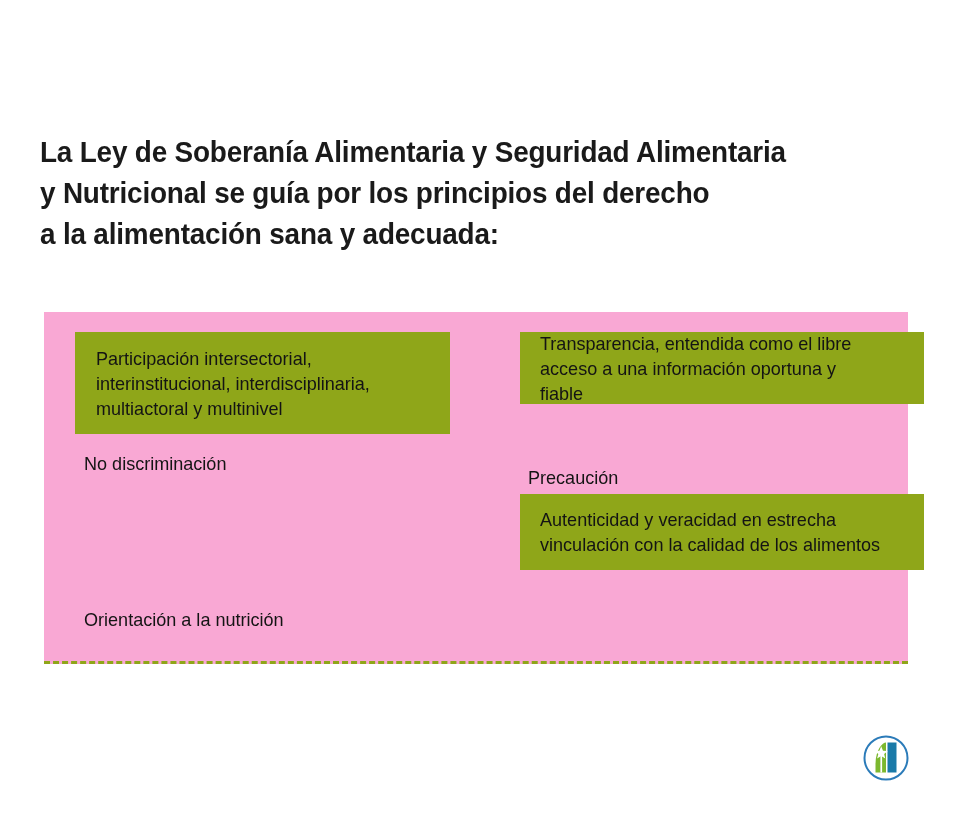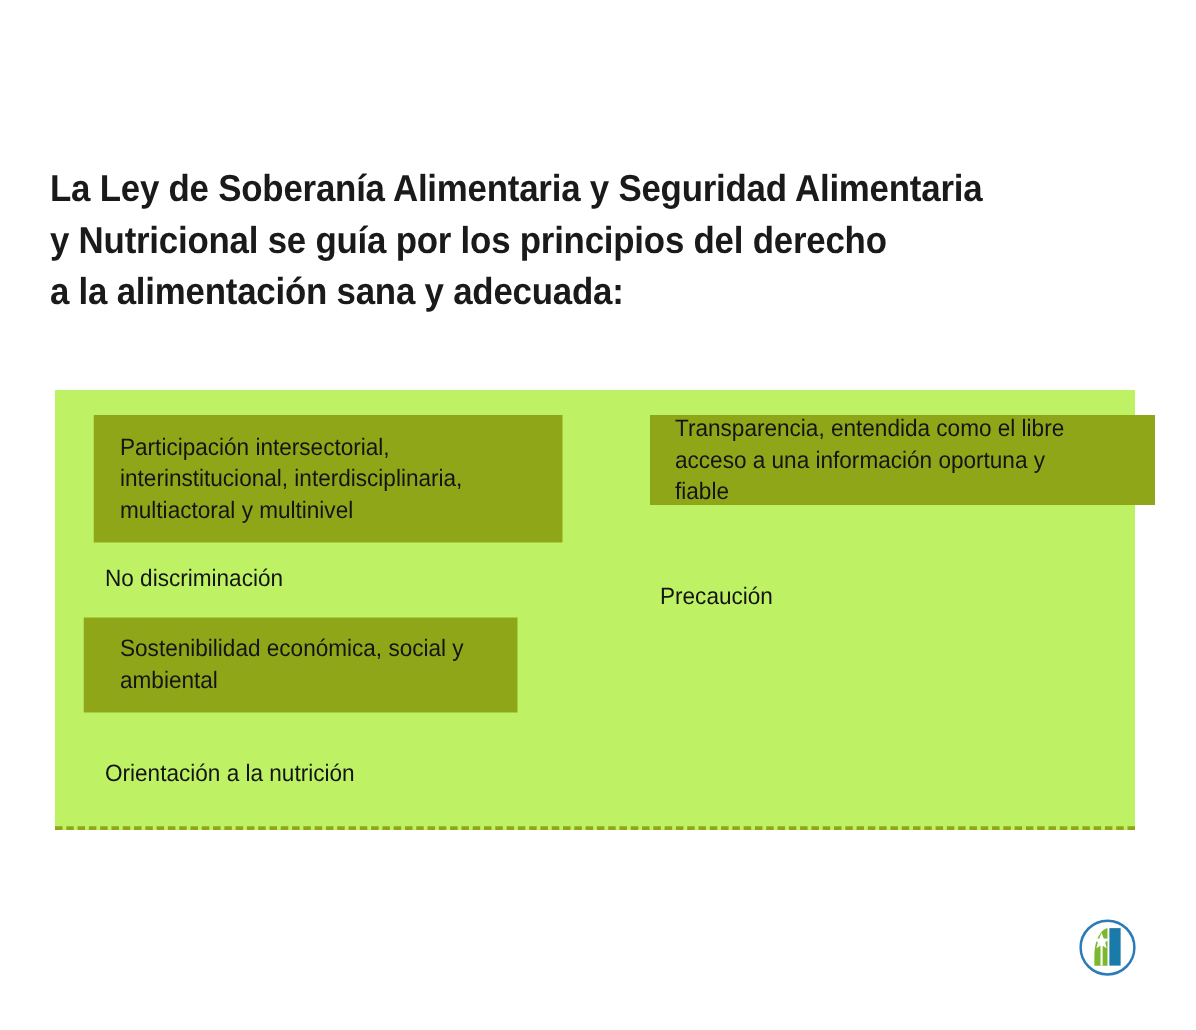--- a/index.html
+++ b/index.html
@@ -44,21 +44,21 @@
     transform-origin: left center;
   }
 
   
   #principles-panel {
     position: absolute;
     left: 44px;
     top: 312px;
     width: 864px;
     height: 352px;
-    background: #bef264;
+    background: #f9a8d4;
     box-sizing: border-box;
     border-bottom: 3px dashed #8fa619;
   }
 
   .column {
     position: absolute;
     top: 0;
     height: 100%;
   }
   #column-left  { left: 0px;   width: 432px; }
@@ -130,43 +130,43 @@
       <div class="principle-box" id="box-participacion">
         <span class="principle-text">Participación intersectorial,
 interinstitucional, interdisciplinaria,
 multiactoral y multinivel</span>
       </div>
 
       <div class="principle-plain" id="plain-nodiscrim">
         <span class="principle-text">No discriminación</span>
       </div>
 
-      <div class="principle-box" id="box-sostenibilidad">
-        <span class="principle-text">Sostenibilidad económica, social y
-ambiental</span>
-      </div>
 
       <div class="principle-plain" id="plain-orientacion">
         <span class="principle-text">Orientación a la nutrición</span>
       </div>
 
     </div>
 
     <div class="column" id="column-right">
 
       <div class="principle-box" id="box-transparencia">
         <span class="principle-text">Transparencia, entendida como el libre
 acceso a una información oportuna y
 fiable</span>
       </div>
 
       <div class="principle-plain" id="plain-precaucion">
         <span class="principle-text">Precaución</span>
       </div>
 
+      <div class="principle-box" id="box-autenticidad">
+        <span class="principle-text">Autenticidad y veracidad en estrecha
+vinculación con la calidad de los alimentos</span>
+      </div>
 
 
     </div>
 
   </div>
 
   <div id="logo">
     <svg width="48" height="48" viewBox="0 0 48 48">
       <circle cx="24" cy="24" r="21.5" fill="#ffffff" stroke="#2b7bb9" stroke-width="2"></circle>
       <path d="M13.5 30.5 C13.5 15.5 20.5 8.5 24 8.5 L24 38.5 L13.5 38.5 Z" fill="#7cb82f"></path>

